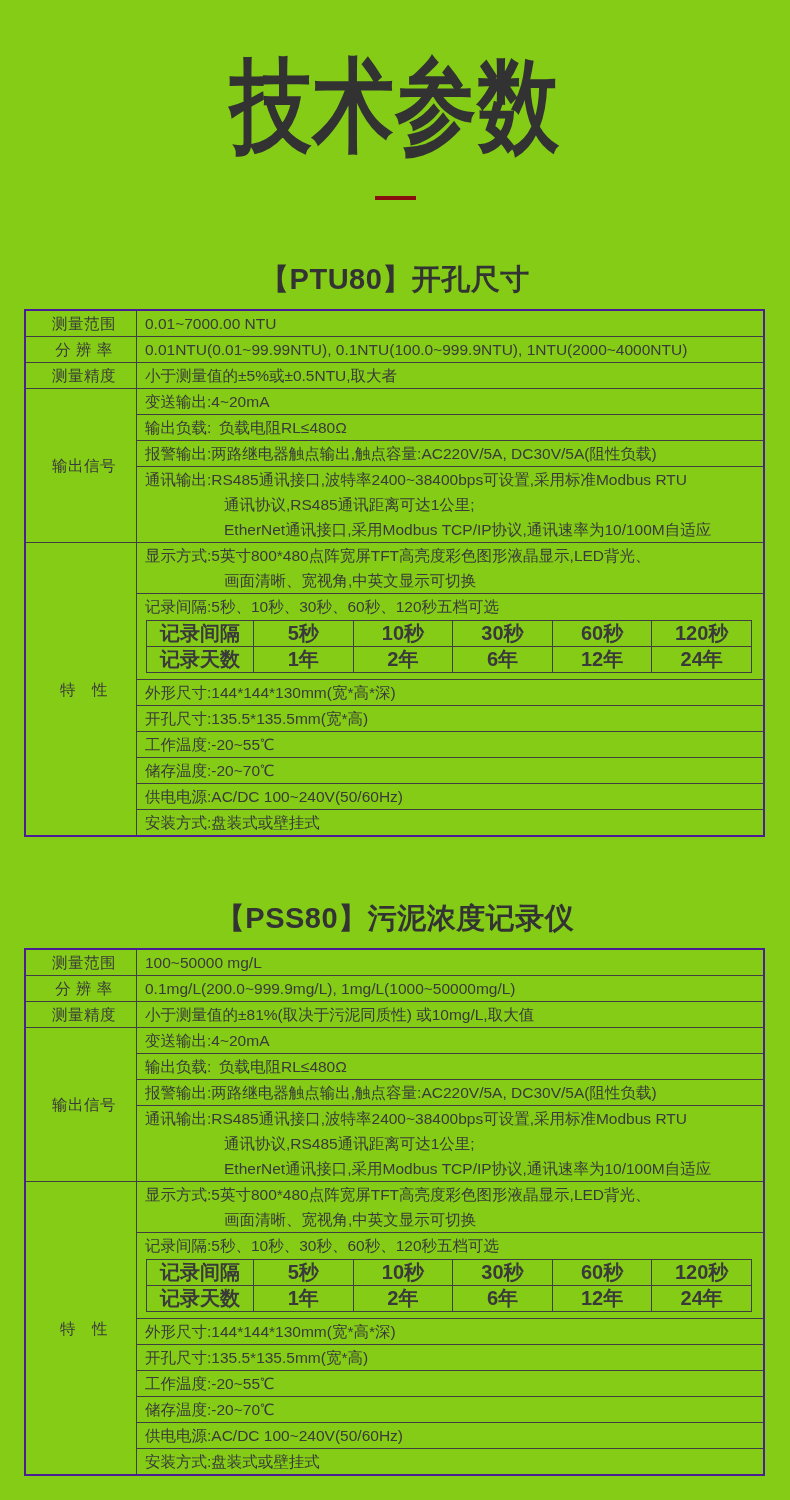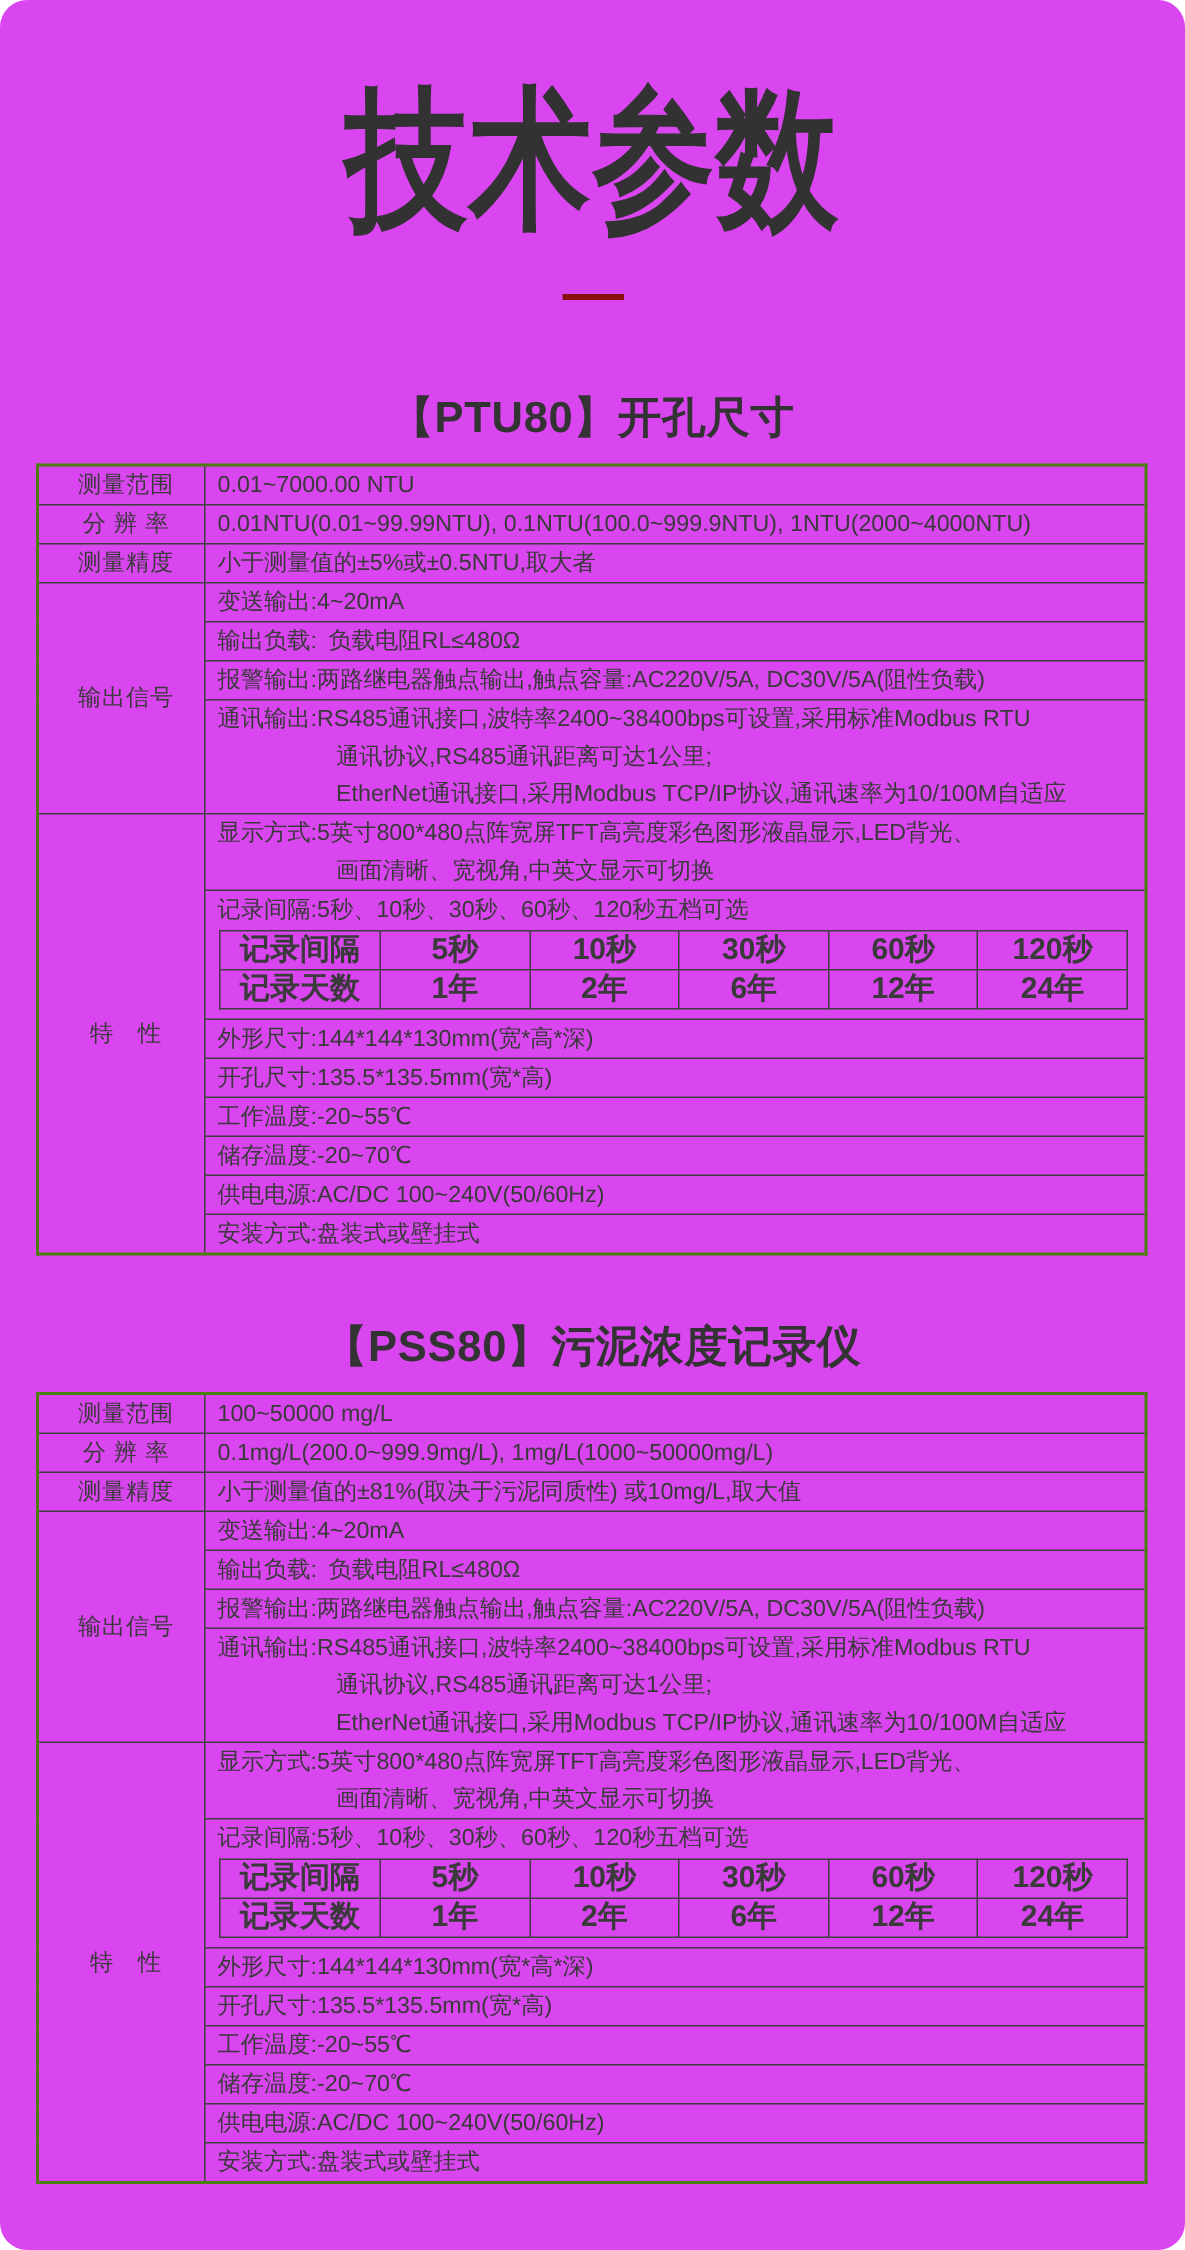--- a/index.html
+++ b/index.html
@@ -1,34 +1,34 @@
 <!DOCTYPE html>
 <html><head>
 <meta charset="utf-8">
 <style>
   html,body { margin:0; padding:0; background:#ffffff; }
   body { font-family:"Liberation Sans", sans-serif; color:#3a3a3a; }
-  .page { width:790px; height:1500px; background:#d946ef; overflow:hidden; position:relative;border-radius:18px; }
+  .page { width:790px; height:1500px; background:#84cc16; overflow:hidden; position:relative; }
 
   
   .main-title { margin:0; padding-top:50px; text-align:center;
                 font-size:102px; line-height:112px; font-weight:900; color:#323232; }
   .main-title .condense { display:inline-block; transform:scaleX(0.80); transform-origin:center;
                 letter-spacing:1px; white-space:nowrap; }
   .title-divider { width:41px; height:4px; background:#8a0f0f; margin:34px auto 0 auto; }
 
   
   .sec-heading { margin:0; text-align:center; font-size:29px; line-height:34px;
                  font-weight:700; color:#333; letter-spacing:0.5px; }
   .sec1 .sec-heading { margin-top:62px; }
-  .sec2 .sec-heading { margin-top:44px; }
+  .sec2 .sec-heading { margin-top:64px; }
 
   
   table.spec { border-collapse:collapse; table-layout:fixed; width:741px;
-               margin:13px 0 0 24px; border:2px solid #4d7c0f; }
+               margin:13px 0 0 24px; border:2px solid #4c1d95; }
   table.spec td { border:1px solid #3f3f3f; font-size:15.5px; line-height:25px;
                   padding:0 2px 0 8px; vertical-align:middle; color:#3a3a3a;
                   overflow:hidden; white-space:nowrap; }
   td.lbl { width:100px; text-align:center; padding:0 1px; letter-spacing:0.5px; }
   td.grp { vertical-align:top; }
   .line { line-height:25px; }
   .indent { padding-left:79px; }
 
   
   table.inner { border-collapse:collapse; table-layout:fixed;

